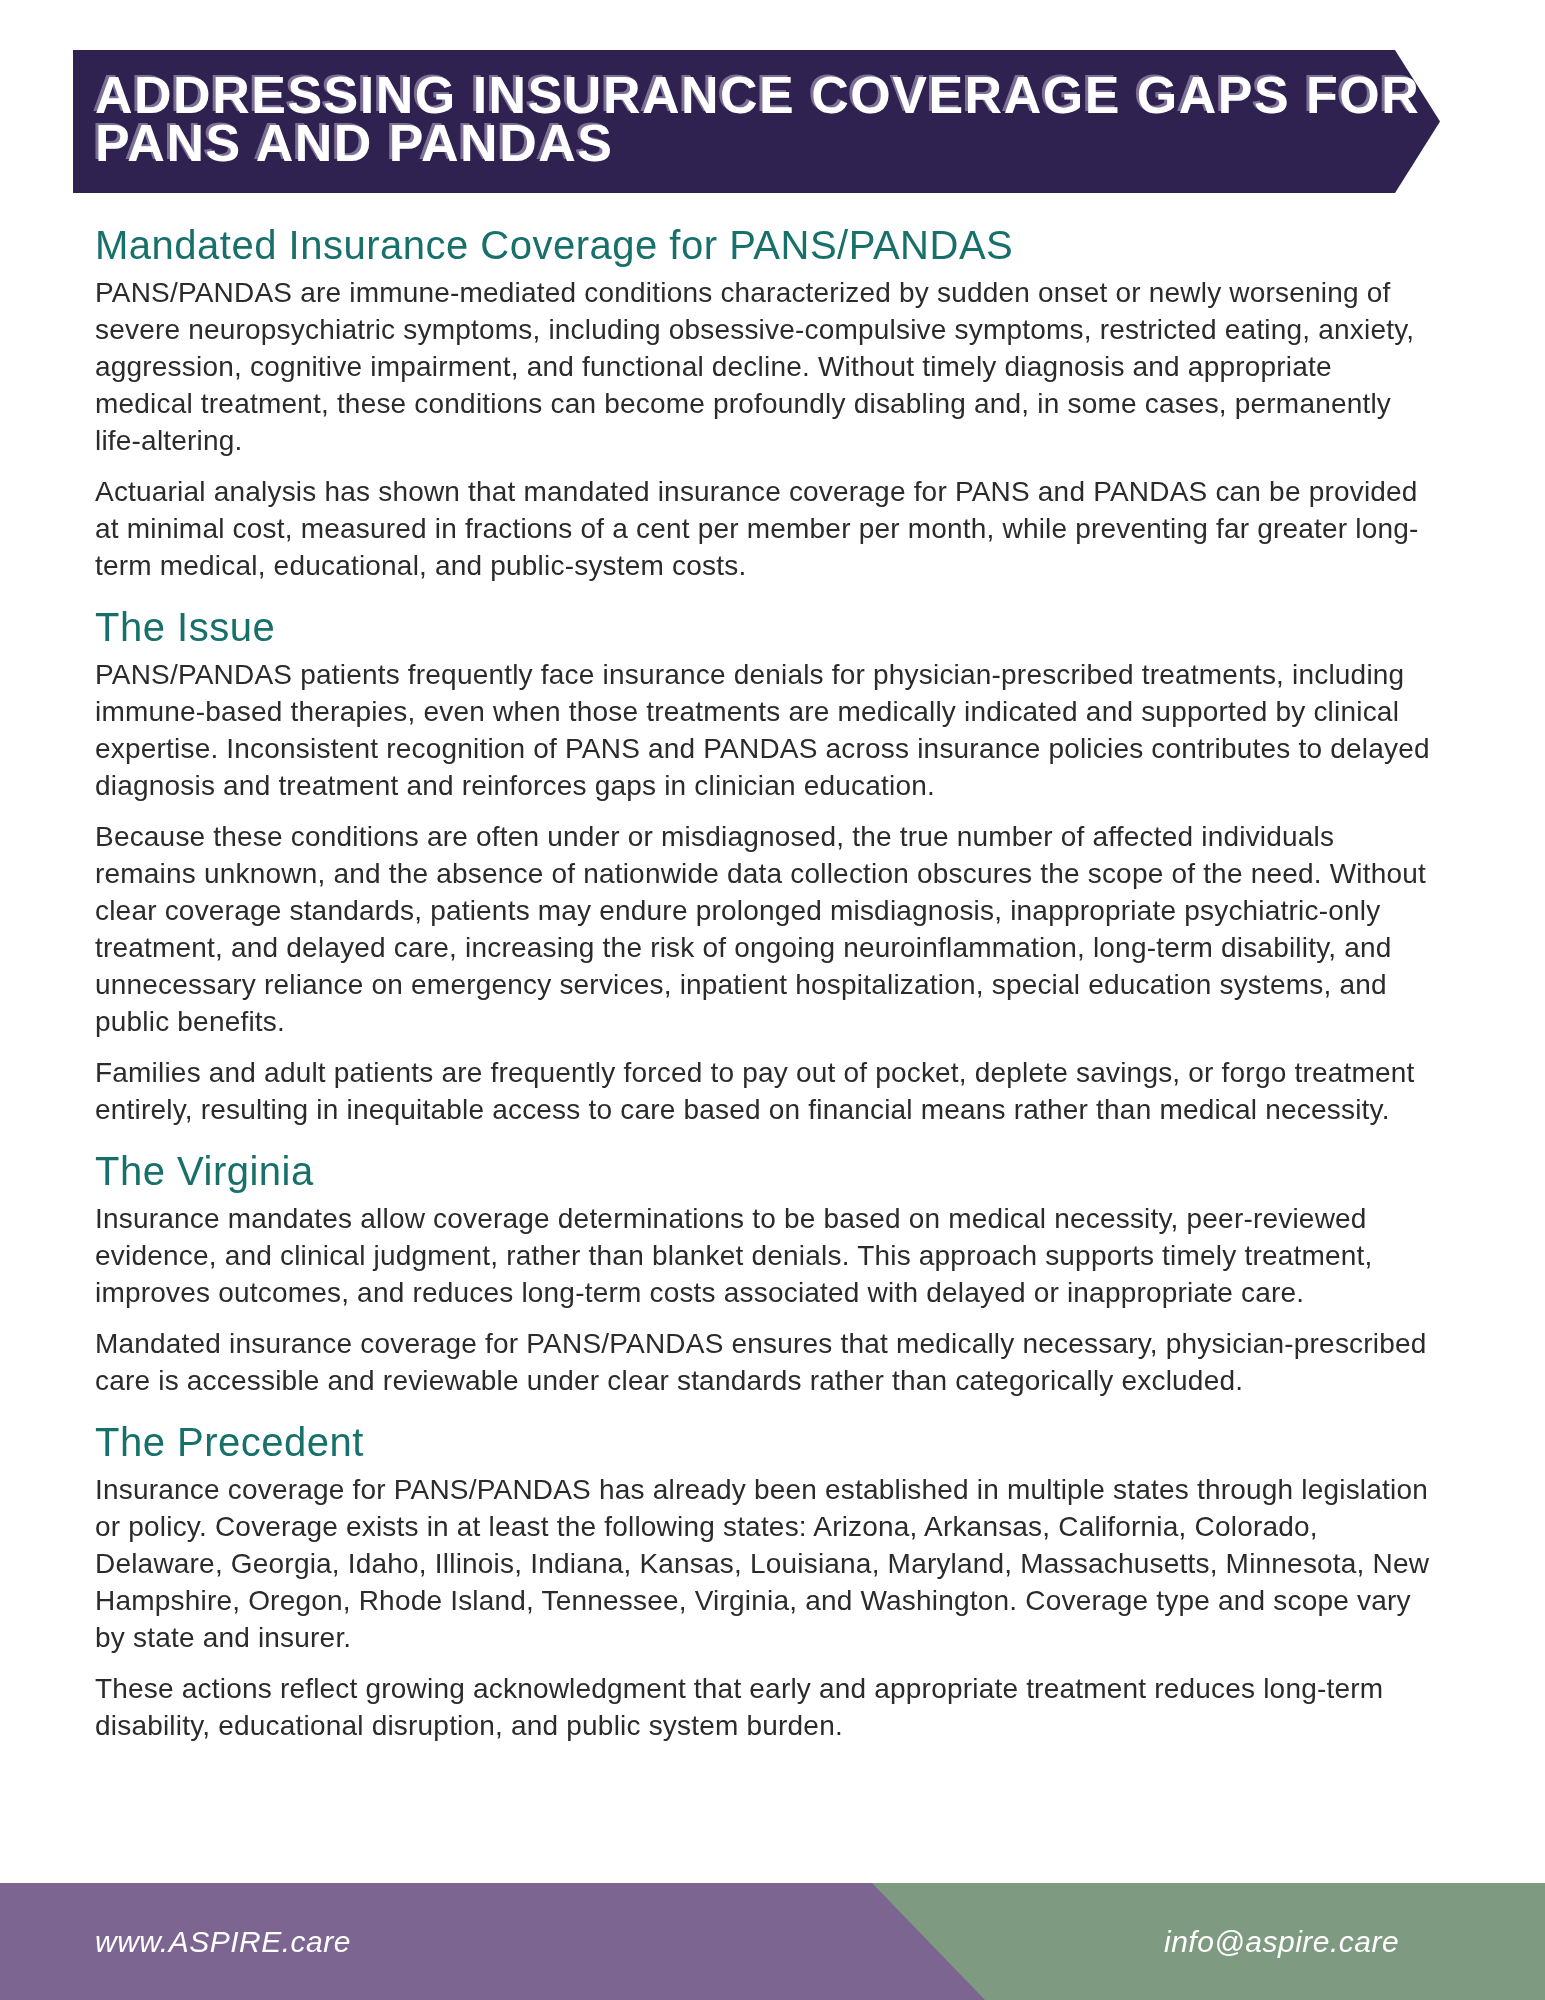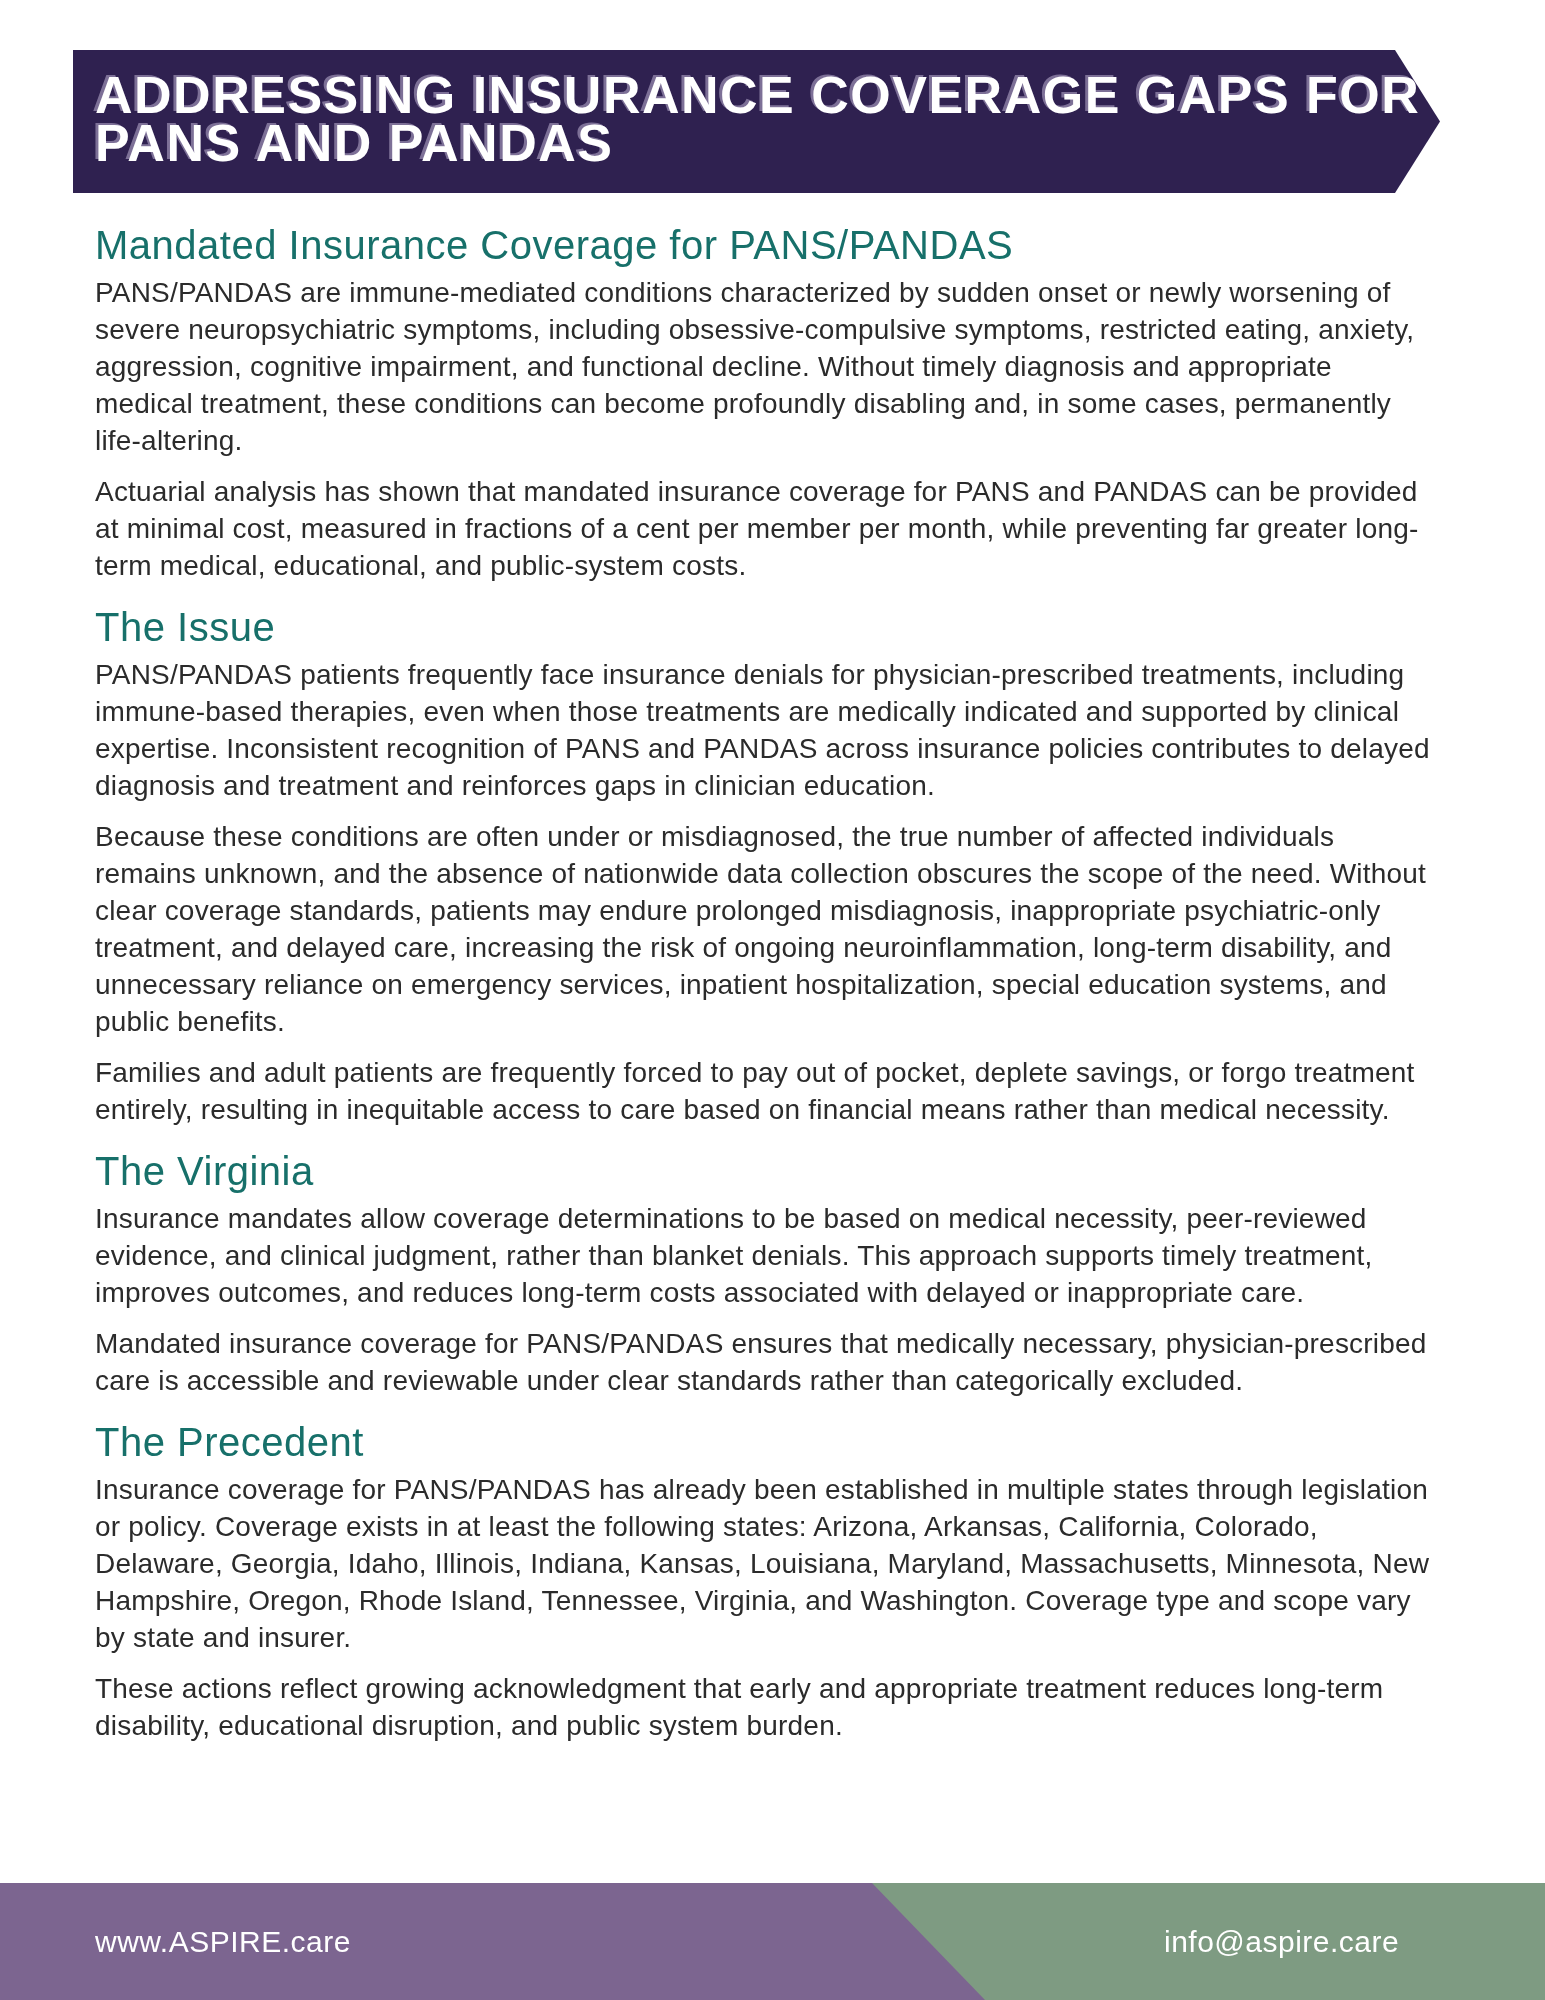--- a/index.html
+++ b/index.html
@@ -65,20 +65,21 @@
   }
 
   
   .footer {
     position: absolute;
     left: 0;
     bottom: 0;
     width: 1545px;
     height: 117px;
     background: var(--footer-green, #7e9b82);
+    font-style: italic;
   }
   .footer-purple {
     position: absolute;
     top: 0;
     left: 0;
     width: 1545px;
     height: 117px;
     background: var(--footer-purple, #7c6590);
     clip-path: polygon(0 0, 872px 0, 985px 117px, 0 117px);
   }

